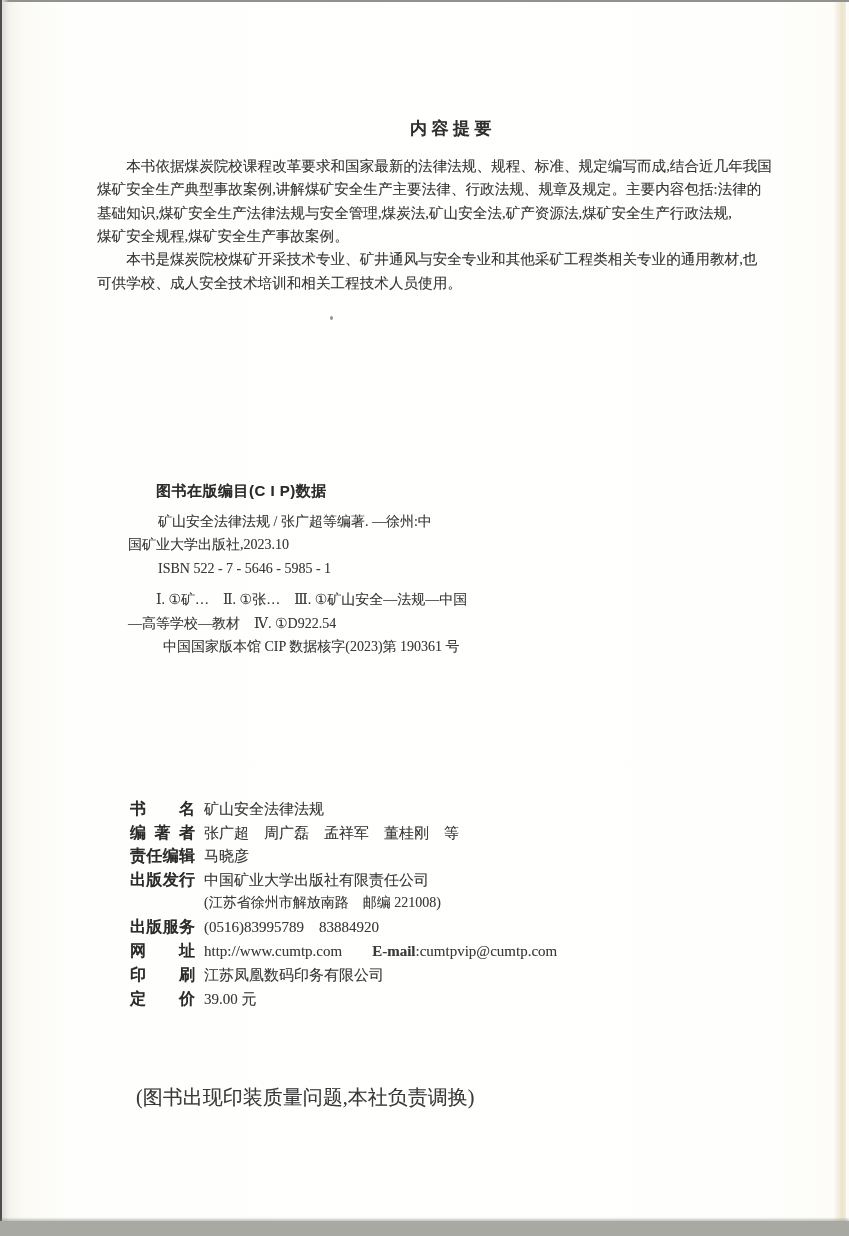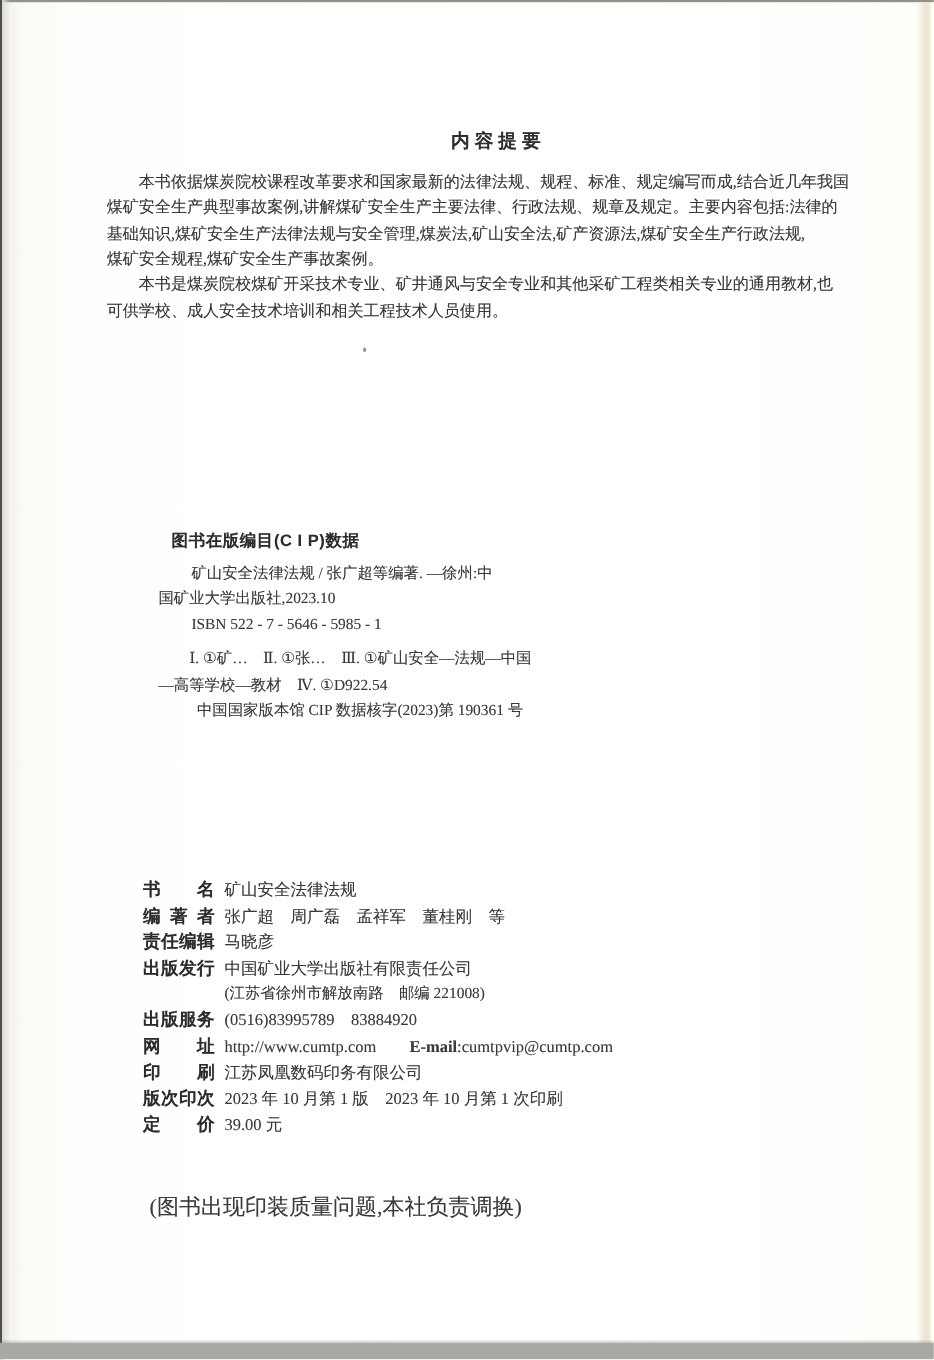--- a/index.html
+++ b/index.html
@@ -22,21 +22,21 @@
     font-weight:700;font-size:17px;letter-spacing:4.5px;color:#2e2e2e;
   }
   .summary{position:absolute;left:97px;top:155px;width:716px;font-size:14.6px;line-height:23.35px;color:#383838;}
   .s-line{white-space:nowrap;}
 
   .cip-heading{
     position:absolute;left:156px;top:482px;
     font-family:"Liberation Sans","DejaVu Sans",sans-serif;
     font-weight:700;font-size:15px;letter-spacing:.5px;color:#2c2c2c;
   }
-  .cip{position:absolute;left:128px;top:510px;font-size:14px;line-height:23.4px;color:#3a3a3a;margin-left:16px;}
+  .cip{position:absolute;left:128px;top:510px;font-size:14px;line-height:23.4px;color:#3a3a3a;}
   .cip-line{white-space:pre;}
   .ind30{padding-left:30px;}
   .ind28{padding-left:28px;}
   .ind35{padding-left:35px;}
   .gap{margin-top:8px;}
 
   .colophon{position:absolute;left:130px;top:799px;}
   .row{display:flex;height:23.7px;align-items:baseline;}
   .lbl{
     flex:0 0 65px;width:65px;
@@ -111,24 +111,20 @@
     </div>
     <div class="row">
       <span class="lbl">网址</span>
       <span class="val"><span>http://www.cumtp.com　　</span><span class="blat">E-mail</span><span>:cumtpvip@cumtp.com</span></span>
     </div>
     <div class="row">
       <span class="lbl">印刷</span>
       <span class="val">江苏凤凰数码印务有限公司</span>
     </div>
     <div class="row">
-      <span class="lbl">版次印次</span>
-      <span class="val">2023 年 10 月第 1 版　2023 年 10 月第 1 次印刷</span>
-    </div>
-    <div class="row">
       <span class="lbl">定价</span>
       <span class="val">39.00 元</span>
     </div>
   </div>
 
   <div class="note">(图书出现印装质量问题,本社负责调换)</div>
   <div class="dot"></div>
 </div>
 
 </body></html>

